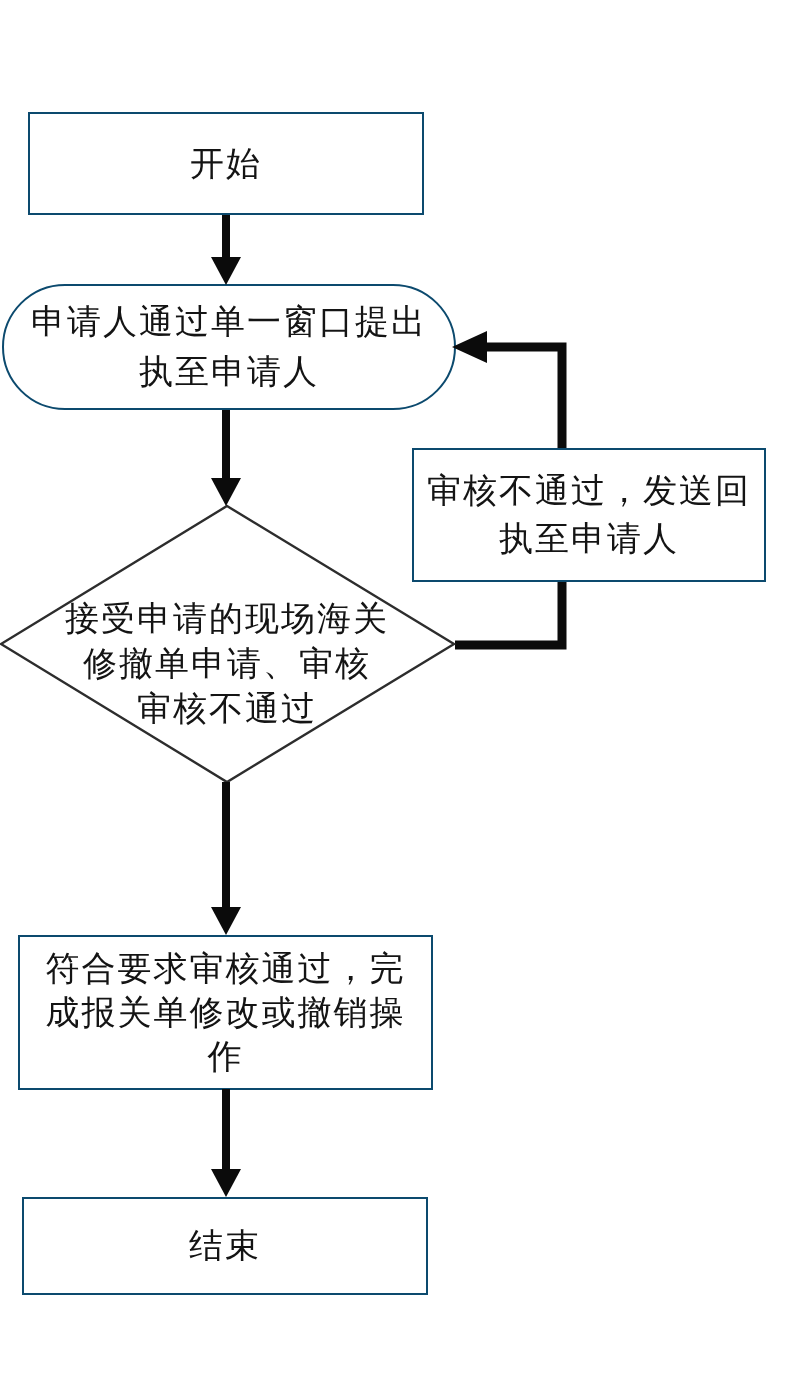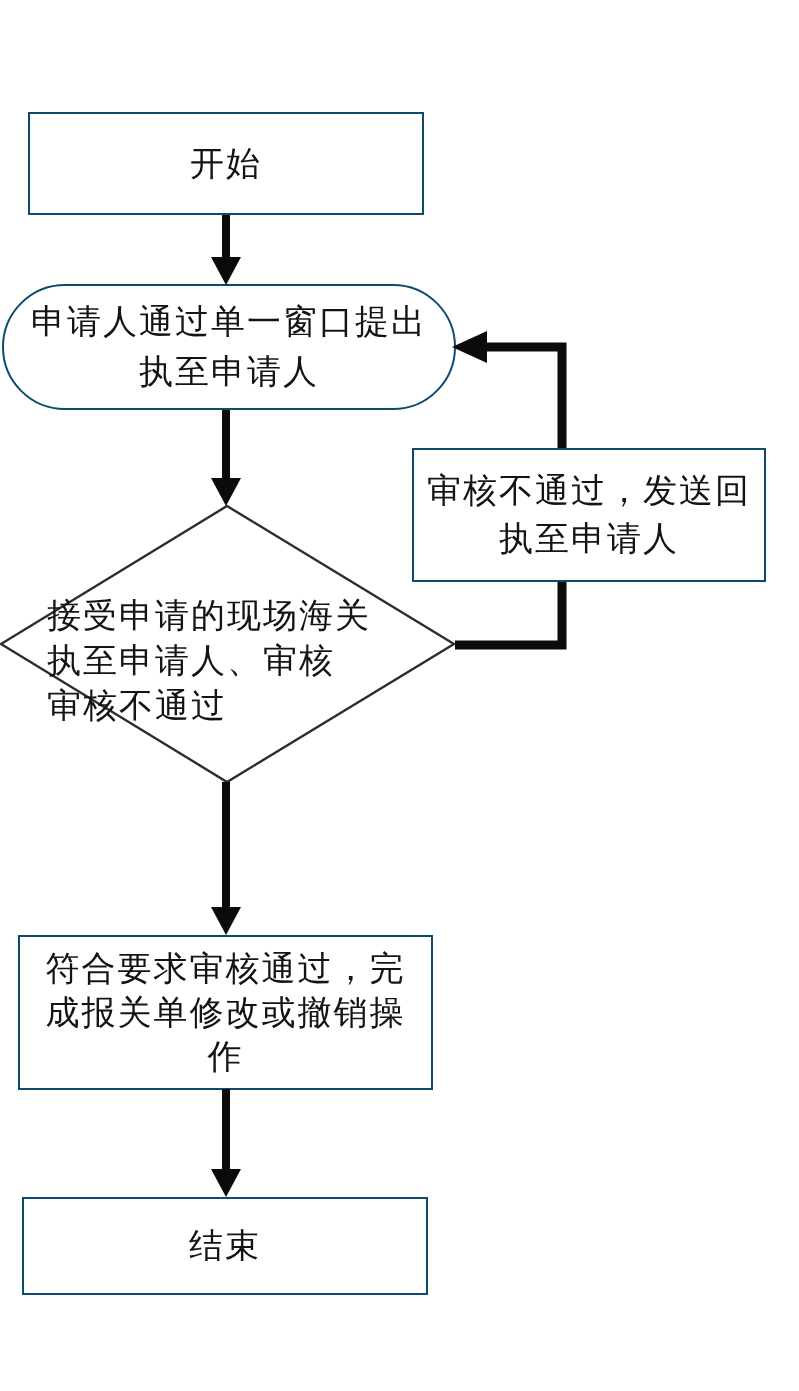--- a/index.html
+++ b/index.html
@@ -39,24 +39,23 @@
   #node-start  { left: 28px;  top: 112px;  width: 396px; height: 103px; }
   #node-apply  { left: 2px;   top: 284px;  width: 454px; height: 126px; border-radius: 63px; }
   #node-apply .txt   { line-height: 50px; }
   #node-reject { left: 412px; top: 448px;  width: 354px; height: 134px; }
   #node-reject .txt  { line-height: 48px; }
   #node-approve{ left: 18px;  top: 935px;  width: 415px; height: 155px; }
   #node-approve .txt { line-height: 44px; }
   #node-end    { left: 22px;  top: 1197px; width: 406px; height: 98px; }
   .free-text {
     position: absolute;
-    text-align: left;
+    text-align: center;
     z-index: 4;
     background: transparent;
-    font-family: Liberation Mono, monospace;
   }
   #review-text {
     left: 47px; top: 596px;
     width: 360px;
     line-height: 45px;
   }
 </style>
 </head>
 <body>
 
@@ -110,17 +109,17 @@
     <polygon points="211,907 241,907 226,935" fill="#0b0b0b"></polygon>
 
     <line x1="226" y1="1089" x2="226" y2="1171" stroke="#0b0b0b" stroke-width="8"></line>
     <polygon points="211,1169 241,1169 226,1197" fill="#0b0b0b"></polygon>
 
     <polygon points="452,347 487,331 487,363" fill="#0b0b0b"></polygon>
   </svg>
 
   <div class="free-text" id="review-text">
     <div>接受申请的现场海关</div>
-    <div>执至申请人、审核</div>
+    <div>修撤单申请、审核</div>
     <div>审核不通过</div>
   </div>
 
 </div>
 
 </body></html>

